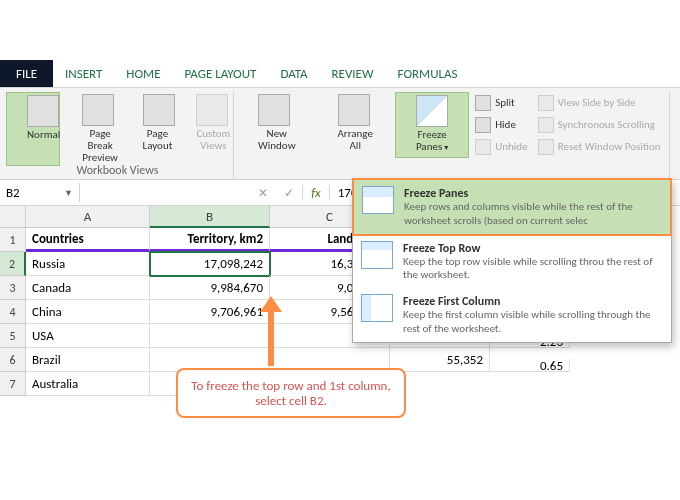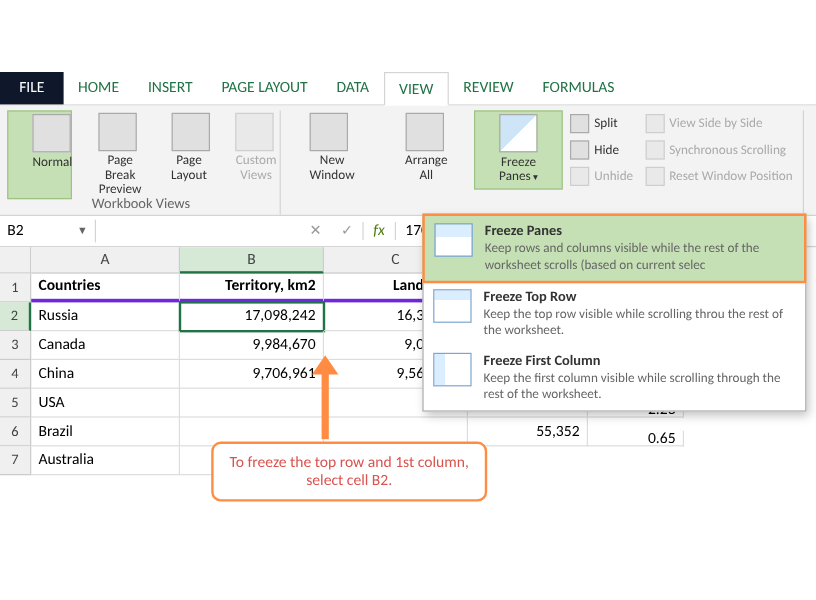--- a/index.html
+++ b/index.html
@@ -67,25 +67,24 @@
 .arrow-shaft { position: absolute; top: 306px; left: 268px; width: 6px; height: 60px; background: #ff8c42; z-index: 4; }
 .arrow-head { position: absolute; top: 296px; left: 260px; width: 0; height: 0; border-left: 11px solid transparent; border-right: 11px solid transparent; border-bottom: 16px solid #ff8c42; z-index: 4; }
 
 .chev { font-size: 8px; margin-left: 2px; }
 </style>
 </head>
 <body>
 
 <div class="tabs">
   <div class="tab file">FILE</div>
+  <div class="tab">INSERT</div>
   <div class="tab">HOME</div>
-  <div class="tab">INSERT</div>
   <div class="tab">PAGE LAYOUT</div>
   <div class="tab">DATA</div>
-  <div class="tab active">VIEW</div>
   <div class="tab">REVIEW</div>
   <div class="tab">FORMULAS</div>
 </div>
 
 <div class="ribbon">
   <div class="rgroup" style="width:232px">
     <div class="rrow">
       <div class="rbtn active">
         <div class="rbtn-icon"></div>
         <div class="rbtn-label">Normal</div>

